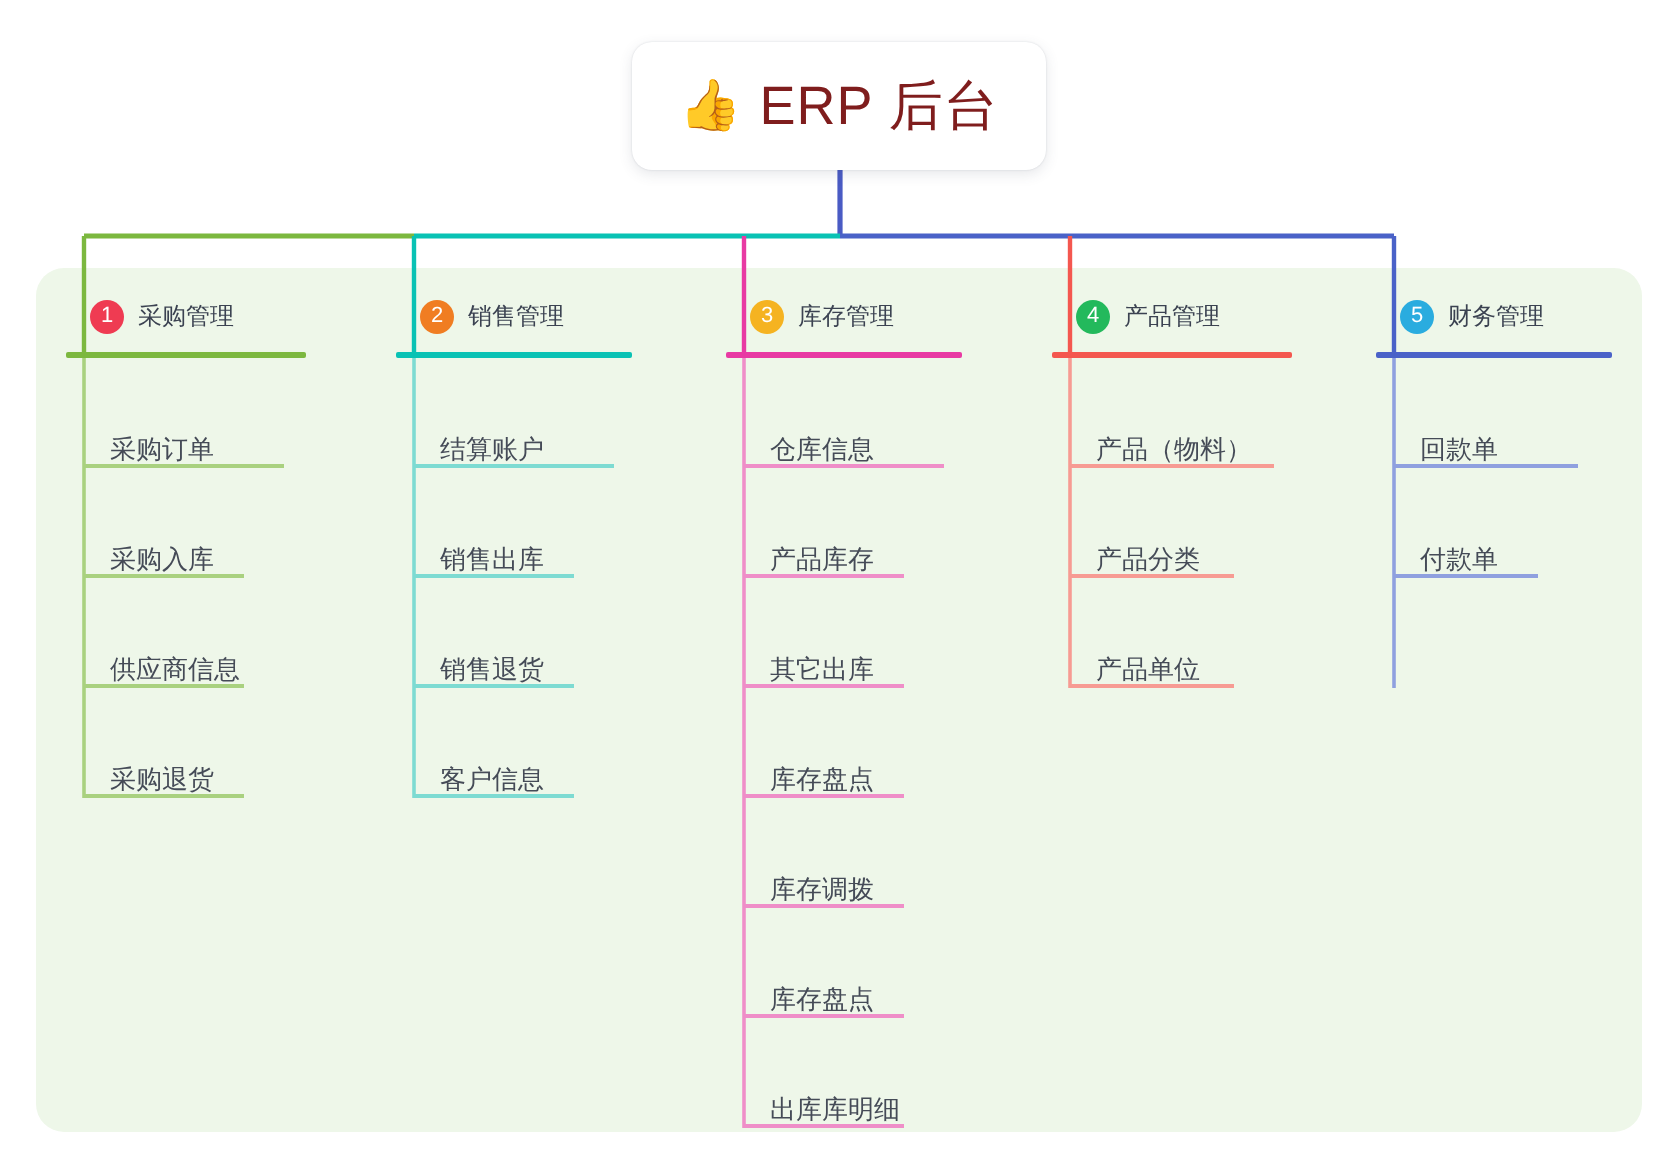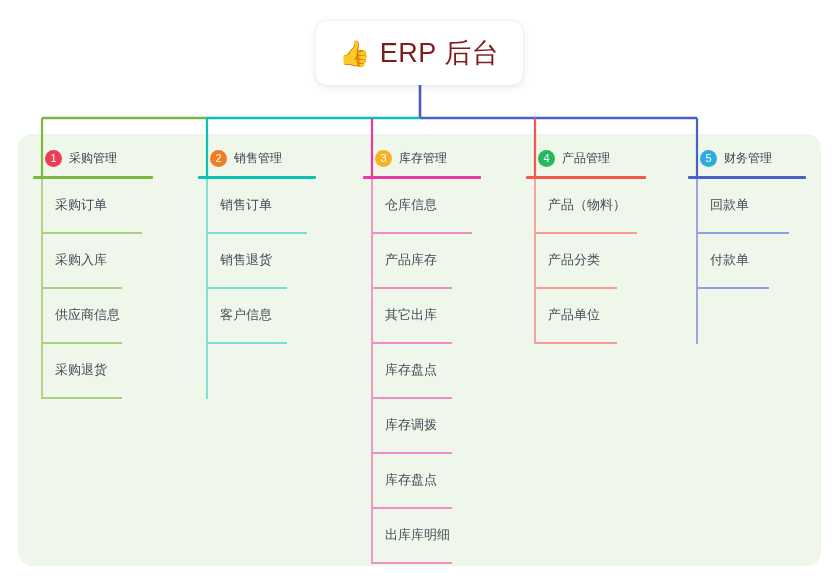--- a/index.html
+++ b/index.html
@@ -108,21 +108,21 @@
     position: relative;
     margin-top: 0;
   }
   .leaf {
     position: relative;
     height: 55px;
   }
   .leaf-text {
     position: absolute;
     left: 22px;
-    bottom: 20px;
+    bottom: 0;
     font-size: 13px;
     color: #454b57;
     white-space: nowrap;
   }
   .leaf-rule {
     position: absolute;
     left: 0;
     bottom: 0;
     height: 1.6px;
   }
@@ -183,22 +183,26 @@
         </div>
       </div>
       <div class="branch" style="left: 198px;">
         <div class="branch-head">
           <span class="badge" style="background: rgb(240, 125, 34);">2</span>
           <span class="branch-title">销售管理</span>
         </div>
         <div class="branch-underline" style="background: rgb(9, 194, 180); width: 118px;"></div>
         <div class="leaf-list">
           <div class="leaf">
-            <span class="leaf-text">销售订单</span>
+            <span class="leaf-text">结算账户</span>
             <div class="leaf-rule" style="background: rgb(125, 219, 210); left: 9px; width: 100px;"></div>
+          </div>
+          <div class="leaf">
+            <span class="leaf-text">销售出库</span>
+            <div class="leaf-rule" style="background: rgb(125, 219, 210); left: 9px; width: 80px;"></div>
           </div>
           <div class="leaf">
             <span class="leaf-text">销售退货</span>
             <div class="leaf-rule" style="background: rgb(125, 219, 210); left: 9px; width: 80px;"></div>
           </div>
           <div class="leaf">
             <span class="leaf-text">客户信息</span>
             <div class="leaf-rule" style="background: rgb(125, 219, 210); left: 9px; width: 80px;"></div>
           </div>
         </div>

